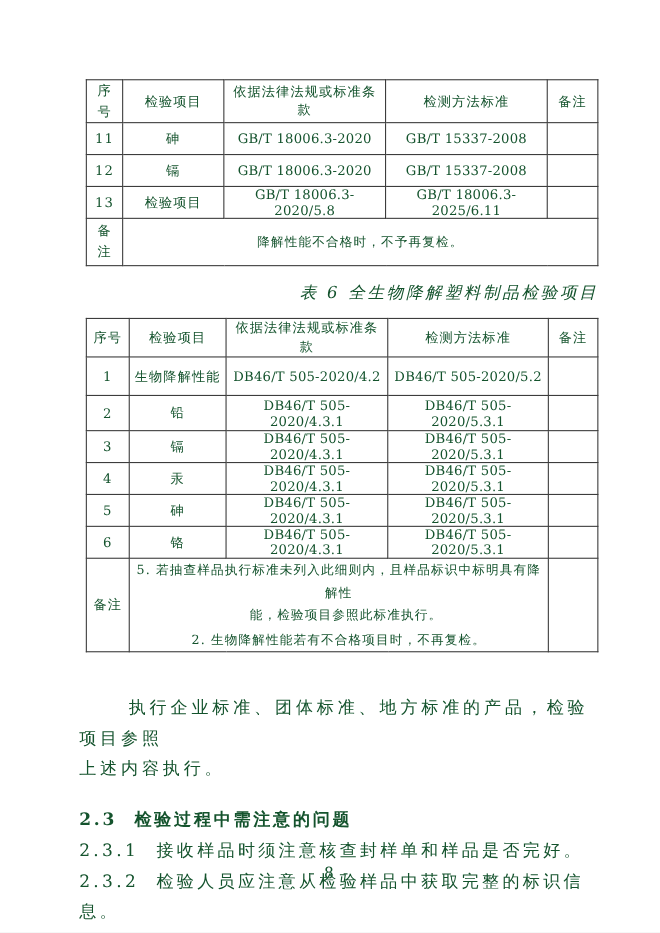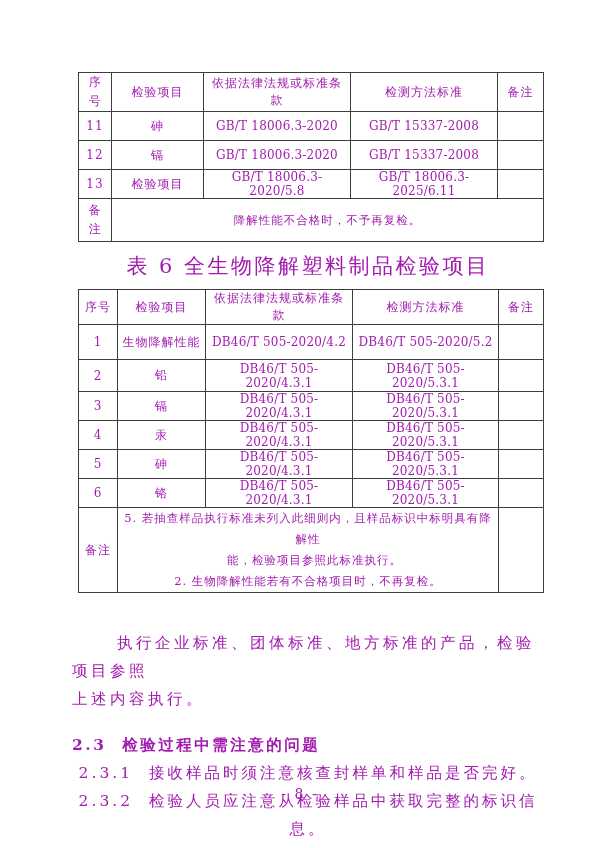--- a/index.html
+++ b/index.html
@@ -2,21 +2,21 @@
 <html><head>
 <meta charset="utf-8">
 <style>
   html,body{margin:0;padding:0;background:#e8e8e8;}
   .page{
     position:relative;
     width:600px;height:848px;
     margin:0 auto;
     background:#ffffff;
     font-family:"DejaVu Serif","Liberation Serif",serif;
-    color:#a21caf;
+    color:#14532d;
     overflow:hidden;
   }
   .content{position:absolute;left:72px;top:72px;width:472px;}
 
   
   table.t{
     border-collapse:collapse;
     table-layout:fixed;
     margin-left:6px;
     width:465px;
@@ -45,30 +45,31 @@
     text-align:left;
     padding:2px 4px 2px 9px;
     letter-spacing:0.6px;
   }
   td.notecell .note-line{font-size:11.5px;line-height:21px;}
   td.notecell .note-line.ind{padding-left:13px;font-family:Liberation Serif, serif;}
 
   
   .tbl-title{
     margin:13px 0 11px 0;
-    text-align:center;
-    font-size:21px;
+    text-align:right;
+    font-size:15px;
     letter-spacing:2.5px;
     line-height:23px;
+    font-style:italic;
   }
   .para{margin:8px 0 0 0;font-size:15.5px;line-height:28px;letter-spacing:3.5px;}
   .para .line{display:block;}
   .para .line.l1{text-indent:45px;margin-top:36px;}
   .h{font-weight:bold;font-size:15.5px;line-height:28px;letter-spacing:2.5px;white-space:pre-wrap;margin-top:18px;}
-  .para2{font-size:15.5px;line-height:28px;letter-spacing:3px;white-space:pre-wrap;text-align:center;}
+  .para2{font-size:15.5px;line-height:28px;letter-spacing:3px;white-space:pre-wrap;}
   .pageno{
     position:absolute;left:0;right:0;top:786px;
     text-align:center;font-size:14px;letter-spacing:2px;
   }
 </style>
 </head>
 <body>
 
 <div class="page">
   <div class="content">

